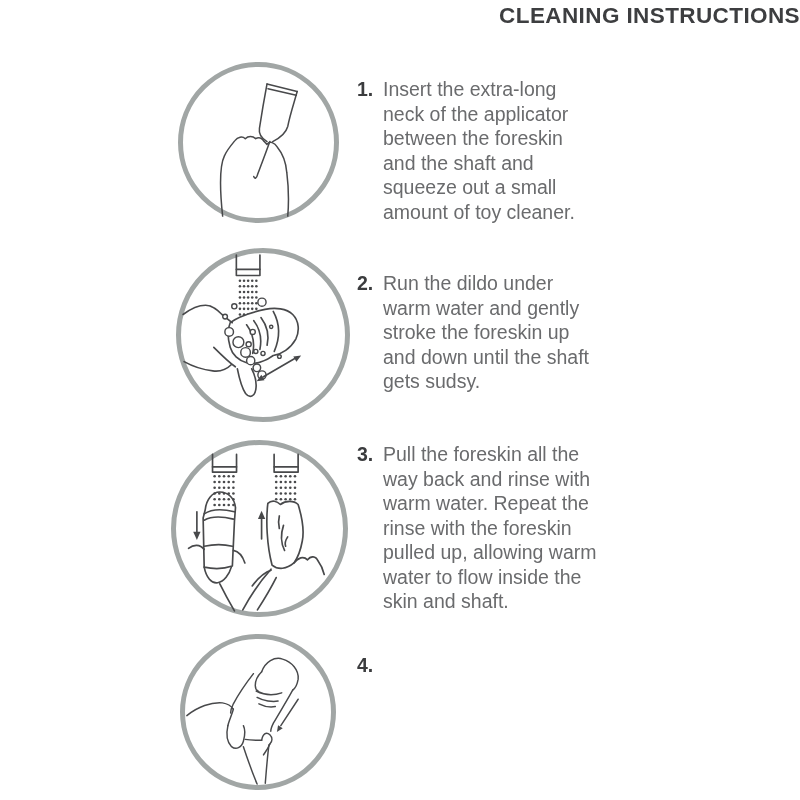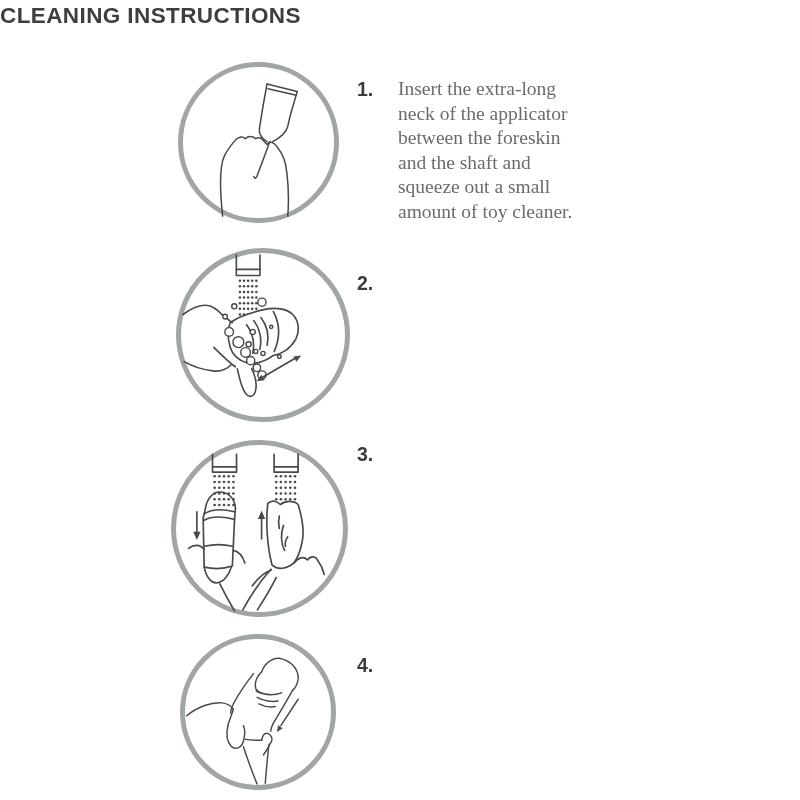--- a/index.html
+++ b/index.html
@@ -2,38 +2,38 @@
 <html><head>
 <meta charset="utf-8">
 <style>
   html,body { margin:0; padding:0; background:#ffffff; }
   .page {
     position:relative; width:800px; height:800px; background:#ffffff;
     font-family:"Liberation Sans", sans-serif; overflow:hidden;
   }
   .title {
     position:absolute; top:3px; left:0; width:100%;
-    text-align:left; font-size:22.5px; font-weight:bold;
+    text-align:right; font-size:22.5px; font-weight:bold;
     letter-spacing:0.4px; color:#3d3e40;
   }
   .circle {
     position:absolute; border:5px solid #a1a6a5; border-radius:50%;
     box-sizing:border-box; background:#ffffff;
   }
   .circle svg { position:absolute; left:0; top:0; width:100%; height:100%; }
   #c1 { left:178px; top:62px;  width:161px; height:161px; }
   #c2 { left:176px; top:248px; width:174px; height:174px; }
   #c3 { left:171px; top:440px; width:177px; height:177px; }
   #c4 { left:180px; top:634px; width:156px; height:156px; }
 
   .step-text { position:absolute; left:357px; width:270px;
     font-size:19.5px; line-height:24.5px; color:#6a6b6d; }
   #t1 { top:77px; } #t2 { top:271px; } #t3 { top:442px; } #t4 { top:653px; }
   .step-num { position:absolute; left:0; top:0; font-weight:bold; color:#3b3c3e; }
-  .step-body { margin-left:41px; white-space:pre-line;font-family:Liberation Serif, serif; }
+  .step-body { margin-left:26px; white-space:pre-line; }
 
   
   .art path, .art line, .art rect { fill:none; stroke:#48494b; stroke-width:1.6;
     stroke-linecap:round; stroke-linejoin:round; }
   .art .fillw { fill:#ffffff; }
   .art .dot { fill:#48494b; stroke:none; }
   .art .head { fill:#48494b; stroke:none; }
   .art .bub { fill:#ffffff; stroke:#48494b; stroke-width:1.4; }
 </style>
 </head>
@@ -289,21 +289,33 @@
     <span class="step-num">1.</span>
     <div class="step-body">Insert the extra-long
 neck of the applicator
 between the foreskin
 and the shaft and
 squeeze out a small
 amount of toy cleaner.</div>
   </div>
   <div class="step-text" id="t2">
     <span class="step-num">2.</span>
+    <div class="step-body">Run the dildo under
+warm water and gently
+stroke the foreskin up
+and down until the shaft
+gets sudsy.</div>
   </div>
   <div class="step-text" id="t3">
     <span class="step-num">3.</span>
+    <div class="step-body">Pull the foreskin all the
+way back and rinse with
+warm water. Repeat the
+rinse with the foreskin
+pulled up, allowing warm
+water to flow inside the
+skin and shaft.</div>
   </div>
   <div class="step-text" id="t4">
     <span class="step-num">4.</span>
   </div>
 
 </div>
 
 </body></html>

